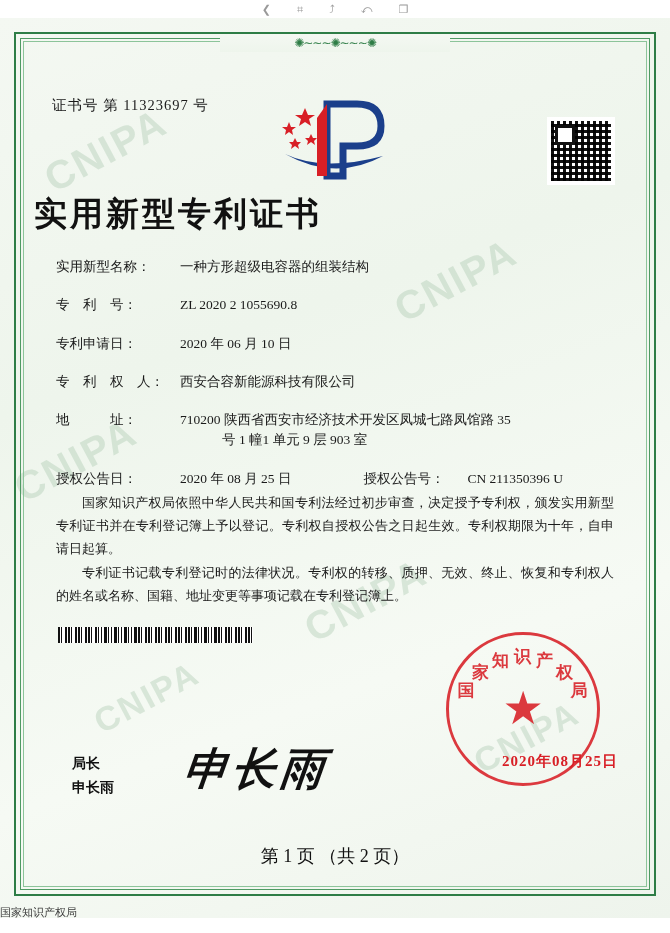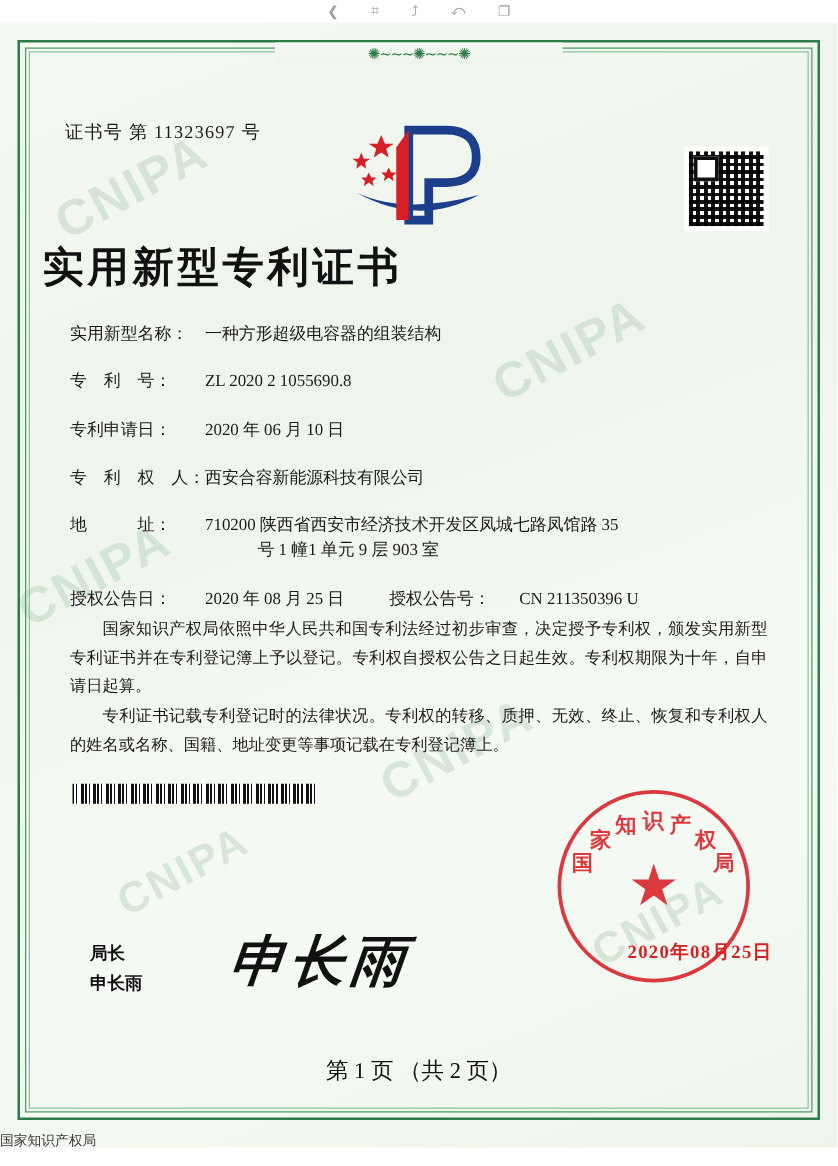--- a/index.html
+++ b/index.html
@@ -105,30 +105,30 @@
     font-weight:bold;
     font-size:33px;
     letter-spacing:3px;
     color:#111;
   }
 
   .fields{
     position:absolute;left:22px;right:22px;top:205px;
     font-size:13.5px;color:#1a1a1a;
   }
-  .row{display:flex;margin-bottom:18px;line-height:1.5;}
+  .row{display:flex;margin-bottom:18px;line-height:1.5;gap:16px;}
   .lbl{
     width:108px;flex:0 0 108px;
     letter-spacing:0px;
     white-space:nowrap;
   }
   .val{flex:1;}
   .val .indent2{display:block;padding-left:42px;}
   .row.two{justify-content:flex-start;}
-  .col2{display:flex;margin-left:36px;}
+  .col2{display:flex;margin-left:56px;}
   .col2 .lbl{width:104px;flex:0 0 104px;}
 
   .para{
     position:absolute;left:22px;right:22px;top:440px;
     font-size:13px;color:#1a1a1a;line-height:1.75;
     text-align:justify;
   }
   .para p{margin:0 0 2px 0;text-indent:2em;}
 
   .barcode{

